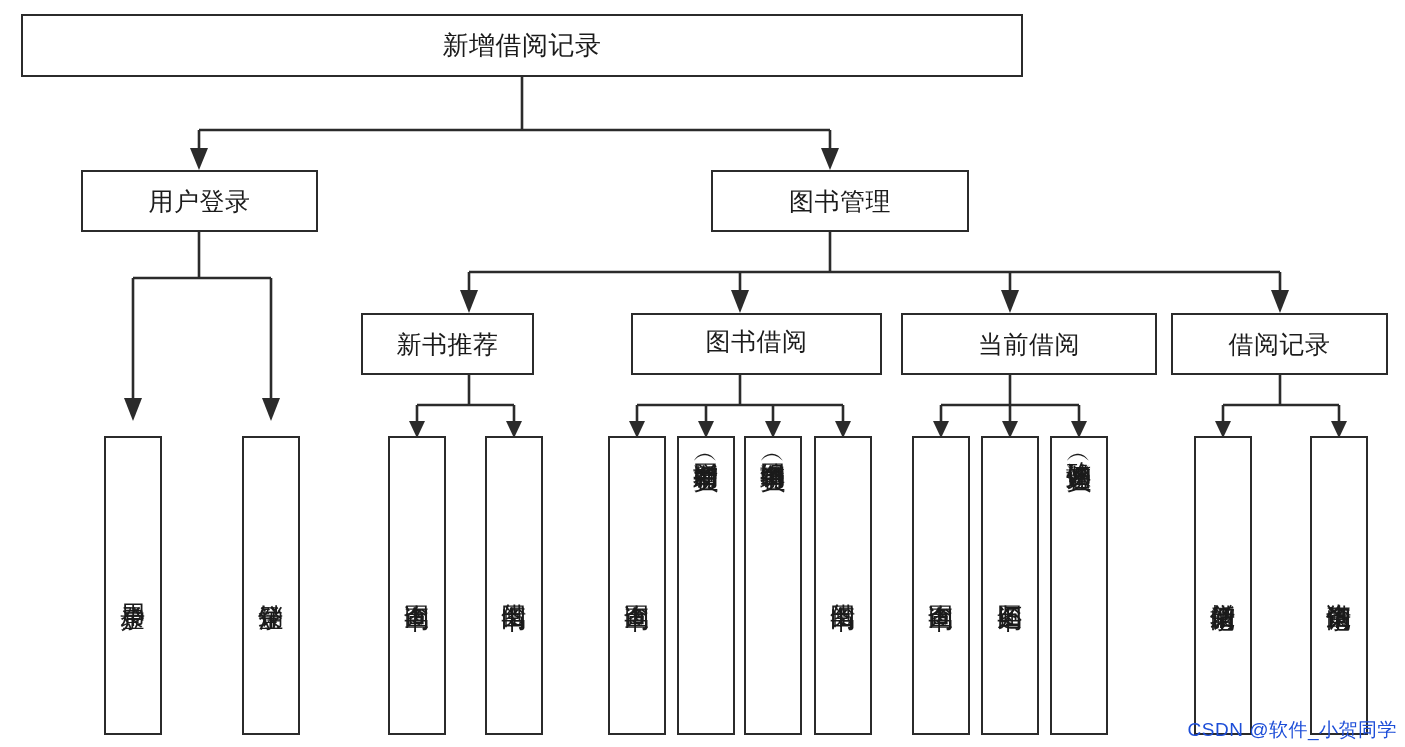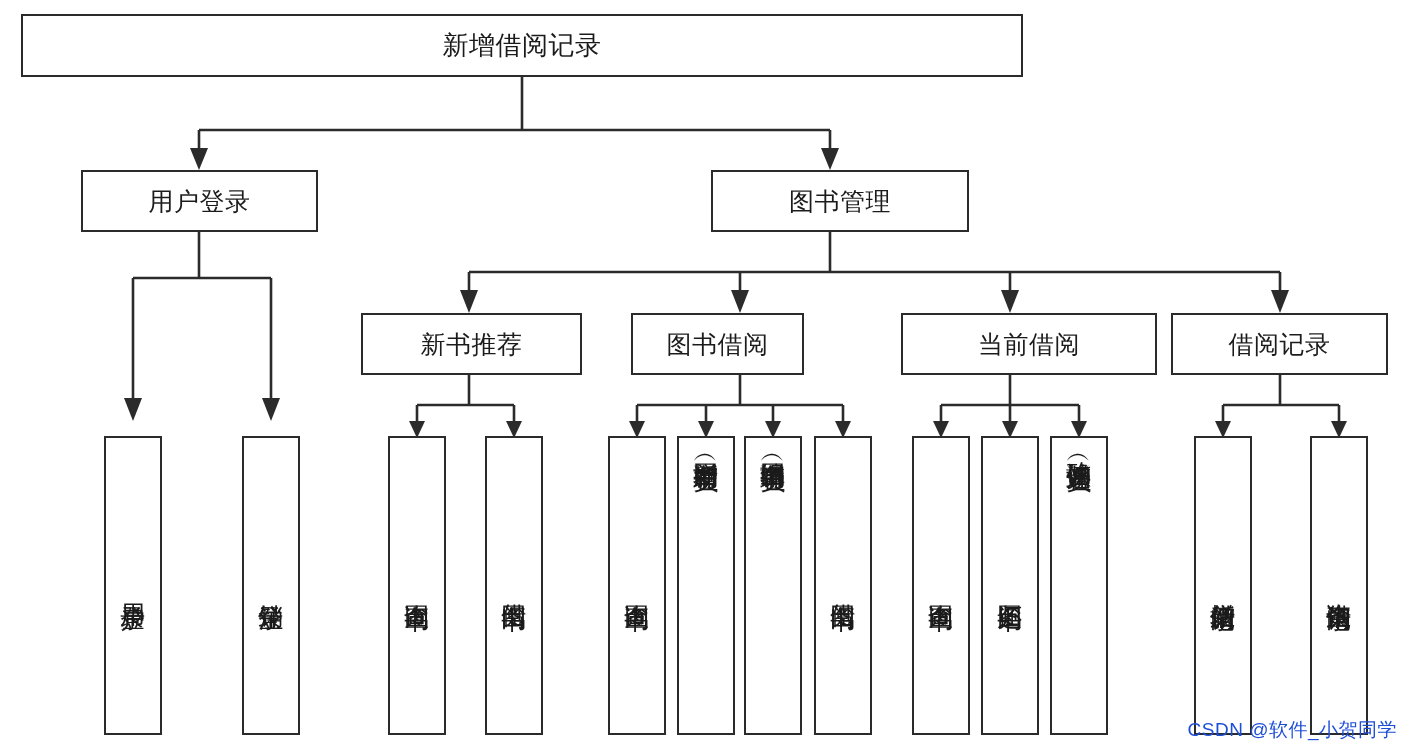--- a/index.html
+++ b/index.html
@@ -164,25 +164,25 @@
   </div>
 
   <div class="node-box" style="left:81px; top:170px; width:237px; height:62px;">
     <span class="node-label">用户登录</span>
   </div>
 
   <div class="node-box" style="left:711px; top:170px; width:258px; height:62px;">
     <span class="node-label">图书管理</span>
   </div>
 
-  <div class="node-box" style="left:361px; top:313px; width:221px; height:62px;">
+  <div class="node-box" style="left:361px; top:313px; width:173px; height:62px;">
     <span class="node-label">新书推荐</span>
   </div>
 
-  <div class="node-box" style="left:631px; top:313px; width:173px; height:62px;">
+  <div class="node-box" style="left:631px; top:313px; width:251px; height:62px;font-family:Liberation Mono, monospace;">
     <span class="node-label">图书借阅</span>
   </div>
 
   <div class="node-box" style="left:901px; top:313px; width:256px; height:62px;">
     <span class="node-label">当前借阅</span>
   </div>
 
   <div class="node-box" style="left:1171px; top:313px; width:217px; height:62px;">
     <span class="node-label">借阅记录</span>
   </div>

